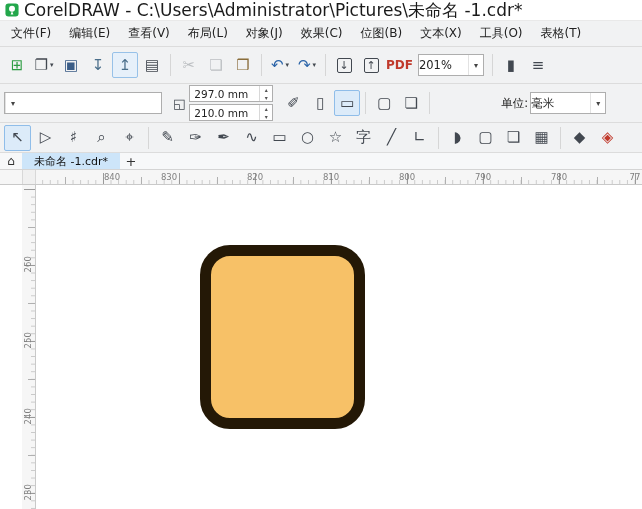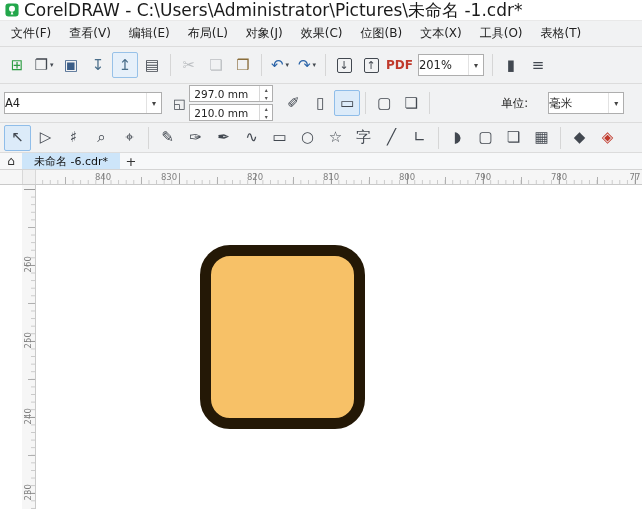--- a/index.html
+++ b/index.html
@@ -37,21 +37,21 @@
 
   #propbar{height:39px;}
   .dims{display:flex;align-items:center;gap:4px;margin:0 6px;}
   .dim-icon{font-size:13px;color:#424850;}
   .spin-col{display:flex;flex-direction:column;gap:2px;}
   .spin{width:84px;height:17px;background:#fff;border:1px solid #aeaeae;display:flex;align-items:center;font-size:10.5px;padding-left:4px;}
   .spin .sval{white-space:nowrap;}
   .steppers{margin-left:auto;width:13px;align-self:stretch;border-left:1px solid #d8d8d8;display:flex;flex-direction:column;}
   .steppers span{flex:1;display:flex;align-items:center;justify-content:center;font-size:6px;color:#555;}
   #propbar-buttons{display:flex;align-items:center;gap:1px;}
-  .units{display:flex;align-items:center;gap:20px;margin-left:66px;font-size:11.5px;white-space:nowrap;}
+  .units{display:flex;align-items:center;gap:2px;margin-left:66px;font-size:11.5px;white-space:nowrap;}
 
   .tabbar{height:18px;background:#f7f8f9;border-top:1px solid #dcdcdc;border-bottom:1px solid #d4d4d4;display:flex;align-items:stretch;font-size:11px;flex:0 0 auto;}
   .tab-home{width:22px;display:flex;align-items:center;justify-content:center;font-size:12px;color:#333;}
   .doc-tab{display:flex;align-items:center;padding:0 12px;background:#cde5f9;color:#111;white-space:nowrap;}
   .tab-add{width:22px;display:flex;align-items:center;justify-content:center;font-size:13px;color:#333;}
 
   .hruler{height:15px;position:relative;background:#f6f6f6;border-bottom:1px solid #c9c9c9;flex:0 0 auto;}
   .hticks{position:absolute;left:36px;right:0;top:0;bottom:0;
     background-image:linear-gradient(to right,#9a9a9a 0 1px,transparent 1px),linear-gradient(to right,#b0b0b0 0 1px,transparent 1px),linear-gradient(to right,#c9c9c9 0 1px,transparent 1px);
     background-size:76px 11px,38px 7px,7.6px 4px;
@@ -79,22 +79,22 @@
     <svg class="logo" viewBox="0 0 16 16">
       <rect x="0.5" y="0.5" width="15" height="15" rx="3.5" fill="#23A74B"></rect>
       <circle cx="8" cy="6.6" r="3.4" fill="#ffffff"></circle>
       <path d="M8 9.2 L6.4 13.2 L9.6 13.2 Z" fill="#ffffff"></path>
     </svg>
     <span class="title-text">CorelDRAW - C:\Users\Administrator\Pictures\未命名 -1.cdr*</span>
   </div>
 
   <div class="menubar" id="menubar">
       <span class="menu-item">文件(F)</span>
+      <span class="menu-item">编辑(E)</span>
       <span class="menu-item">查看(V)</span>
-      <span class="menu-item">编辑(E)</span>
       <span class="menu-item">布局(L)</span>
       <span class="menu-item">对象(J)</span>
       <span class="menu-item">效果(C)</span>
       <span class="menu-item">位图(B)</span>
       <span class="menu-item">文本(X)</span>
       <span class="menu-item">工具(O)</span>
       <span class="menu-item">表格(T)</span>
     </div>
 
   <div class="toolbar" id="std-toolbar">
@@ -154,21 +154,20 @@
       <span class="tbtn">
         <span class="glyph">▮</span>
       </span>
       <span class="tbtn">
         <span class="glyph">≡</span>
       </span>
     </div>
 
   <div class="toolbar" id="propbar">
     <span class="combo" id="page-size-combo">
-      <span class="val">A4</span>
       <span class="arr">▾</span>
     </span>
     <span class="dims">
       <span class="dim-icon">◱</span>
       <span class="spin-col">
         <span class="spin">
           <span class="sval">297.0 mm</span>
           <span class="steppers">
             <span>▴</span>
             <span>▾</span>
@@ -276,29 +275,29 @@
         <span class="glyph">◆</span>
       </span>
       <span class="tbtn">
         <span class="glyph" style="color: rgb(192, 57, 43);">◈</span>
       </span>
     </div>
 
   <div class="tabbar">
     <span class="tab-home">⌂</span>
     <span class="doc-tab">
-      <span>未命名 -6.cdr*</span>
+      <span>未命名 -1.cdr*</span>
     </span>
     <span class="tab-add">+</span>
   </div>
 
   <div class="hruler" id="hruler">
     <div class="hticks"></div>
     <div class="corner"></div>
-  <span class="rnum" style="left: 103px; text-align: center;">840</span>
+  <span class="rnum" style="left: 112px; text-align: center;">840</span>
       <span class="rnum" style="left: 169px;">830</span>
       <span class="rnum" style="left: 255px;">820</span>
       <span class="rnum" style="left: 331px;">810</span>
       <span class="rnum" style="left: 407px;">800</span>
       <span class="rnum" style="left: 483px;">790</span>
       <span class="rnum" style="left: 559px;">780</span>
       <span class="rnum" style="left: 635px;">77</span>
     </div>
 
   <div class="workspace">

